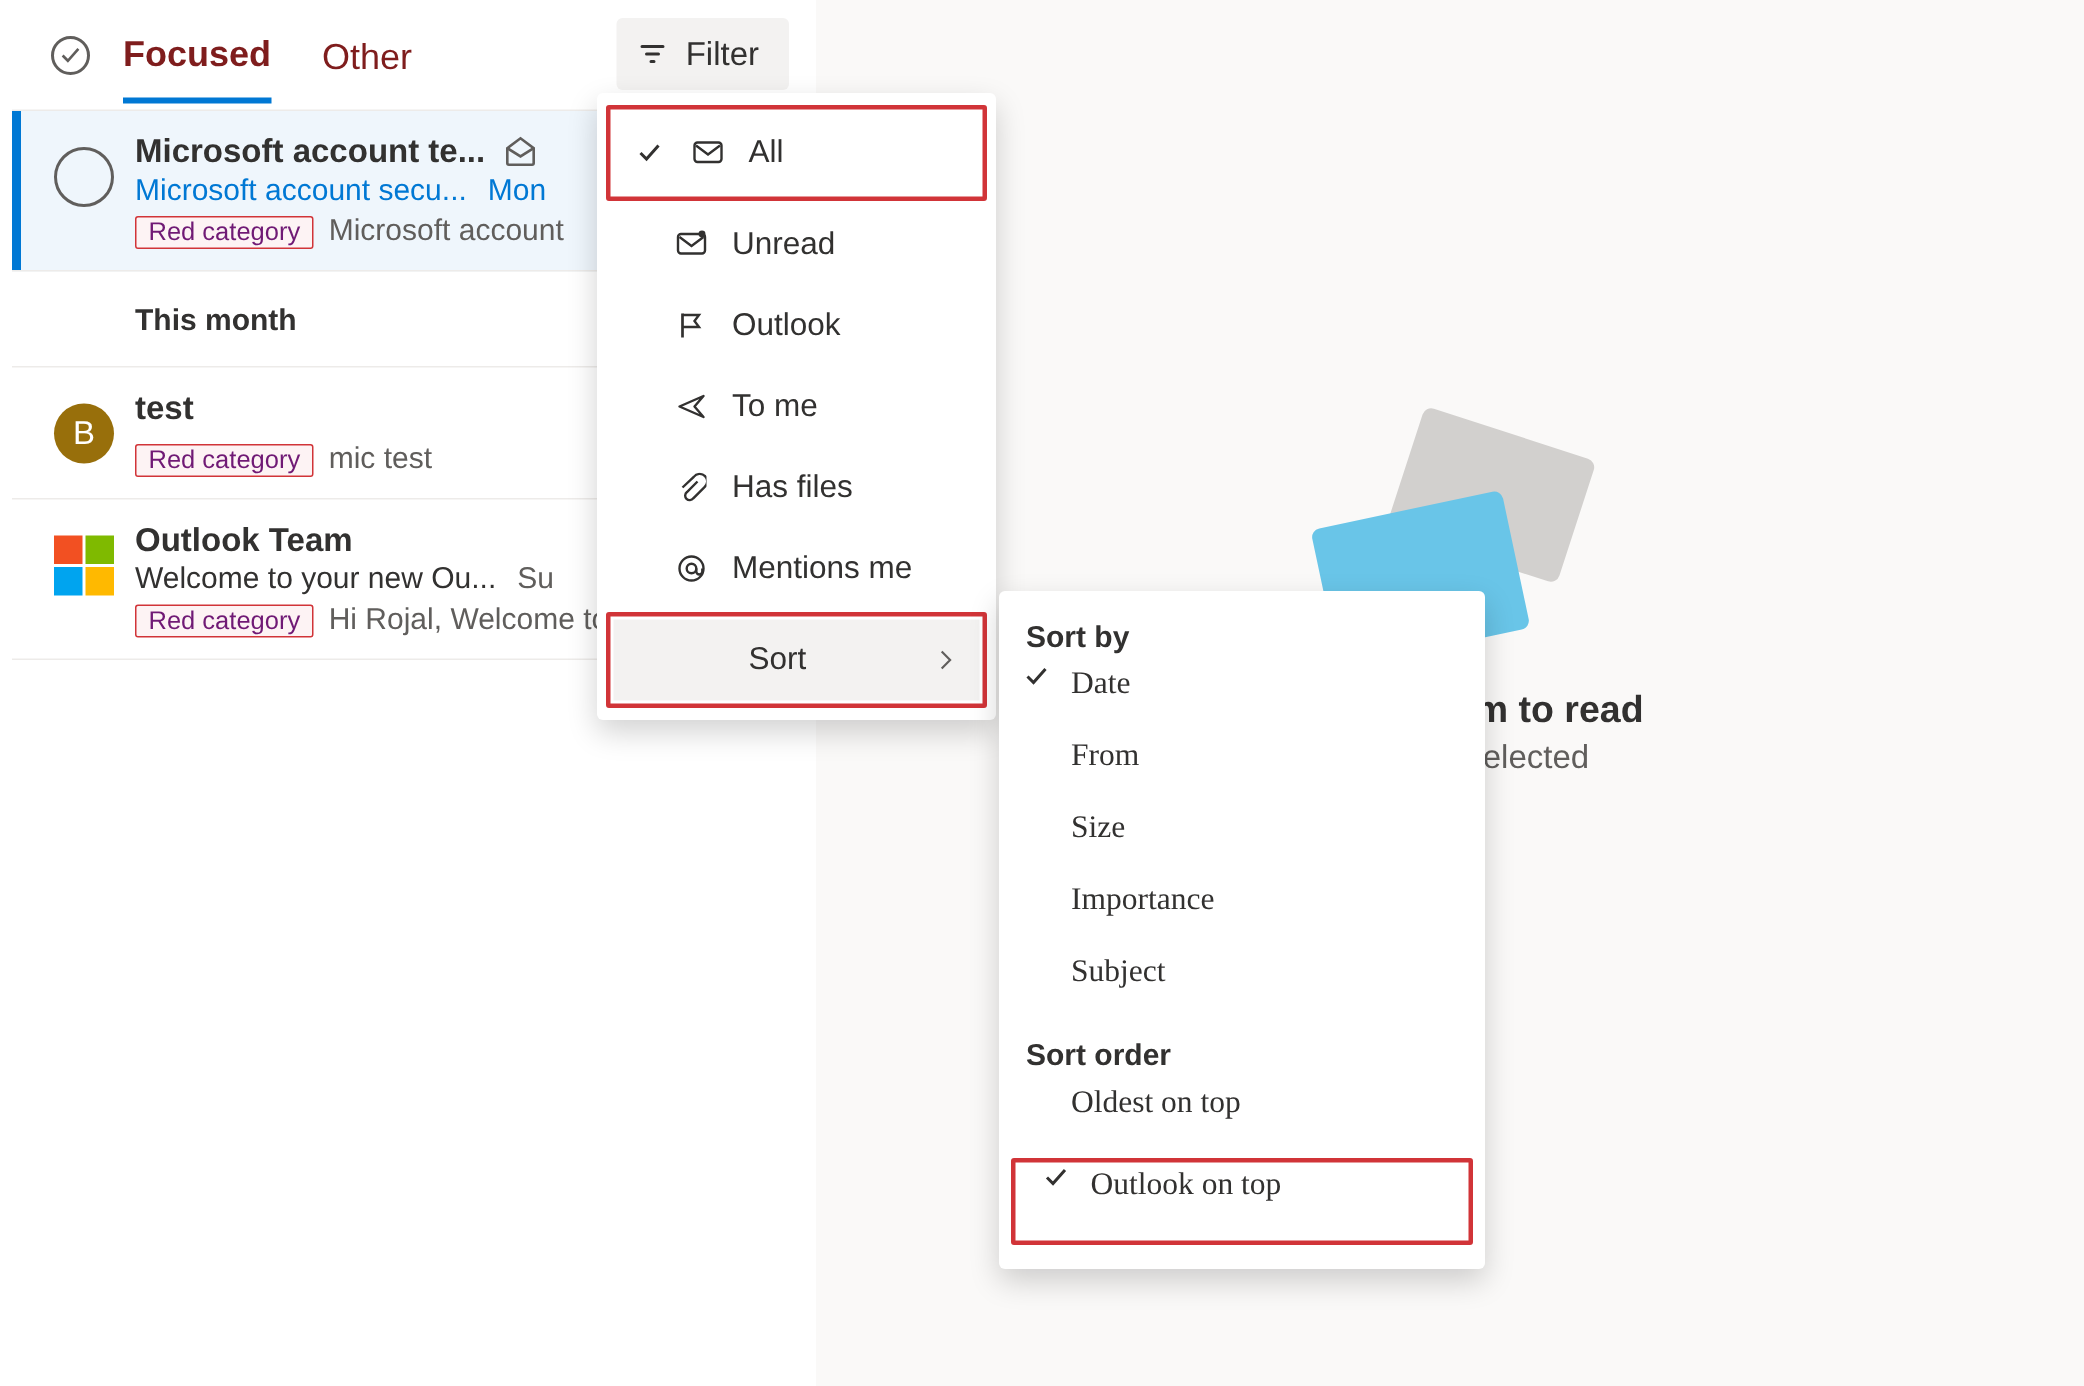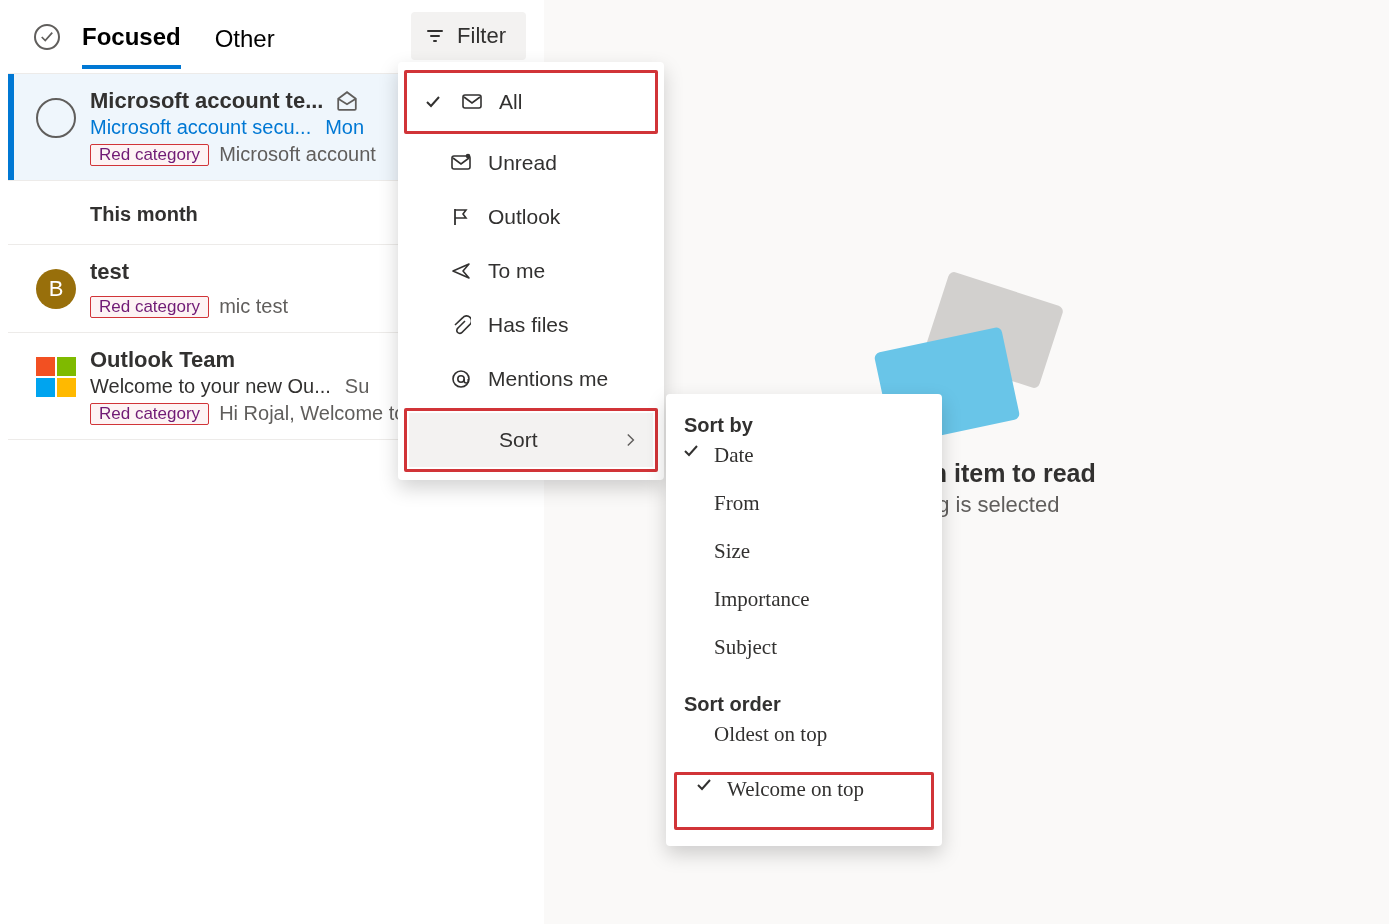--- a/index.html
+++ b/index.html
@@ -37,21 +37,21 @@
     border-radius: 50%;
     display: flex; align-items: center; justify-content: center;
     color: #605e5c;
     margin-right: 22px;
   }
   .select-all-circle svg { width: 14px; height: 14px; }
   .tab {
     font-size: 24px;
     margin-right: 34px;
     padding: 18px 0 14px 0;
-    color: #000000;
+    color: #7f1d1d;
     cursor: pointer;
   }
   .tab.active {
     font-weight: 600;
     border-bottom: 4px solid #0078d4;
   }
 
   .filter-btn {
     position: absolute;
     top: 12px; right: 18px;
@@ -177,21 +177,21 @@
     border: 3px solid #d13438;
     border-radius: 2px;
     padding: 2px 2px;
   }
   .ring-wrap { margin: 2px 6px; }
 
   
   .sort-menu {
     position: absolute;
     left: 666px; top: 394px;
-    width: 276px;
+    width: 324px;
     background: #fff;
     border-radius: 4px;
     box-shadow: 0 8px 20px rgba(0,0,0,.18);
     padding: 10px 0 14px 0;
     z-index: 30;
   }
   .sort-heading {
     font-size: 20px; font-weight: 700;
     padding: 10px 18px 6px 18px;
   }
@@ -440,16 +440,16 @@
     <span class="chk"></span>
       <span>Oldest on top</span>
   </div>
   <div class="ring-wrap red-ring" style="margin:2px 8px">
     <div class="sort-item">
       <span class="chk">
           <svg width="18" height="16" viewBox="0 0 16 16">
             <use href="#i-check"></use>
           </svg>
         </span>
-      <span>Welcome on top</span>
+      <span>Outlook on top</span>
     </div>
   </div>
 </div>
 
 </body></html>

